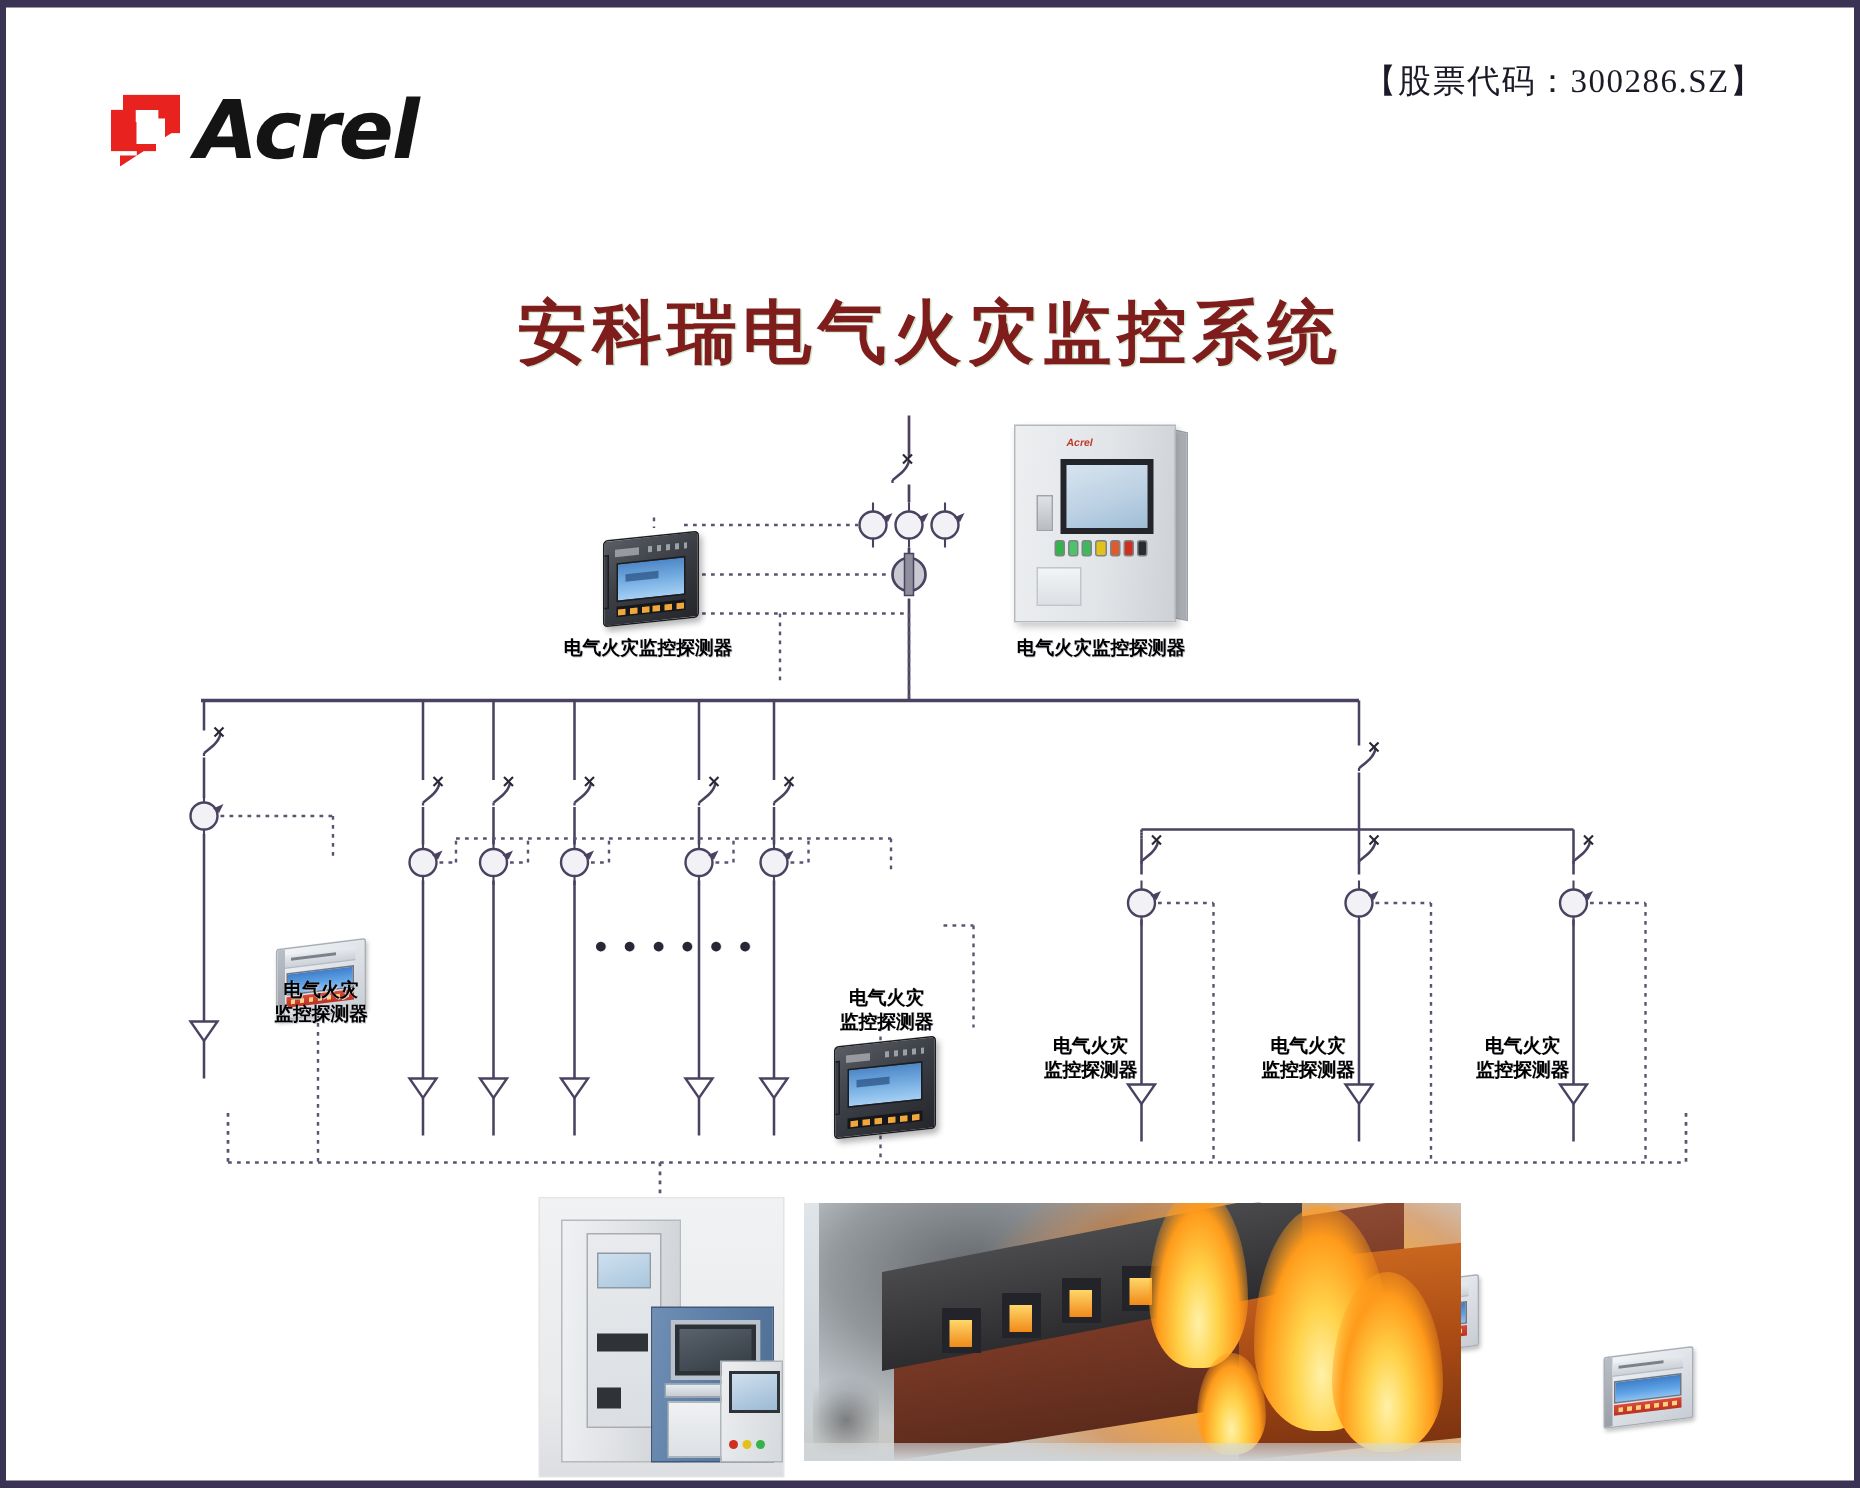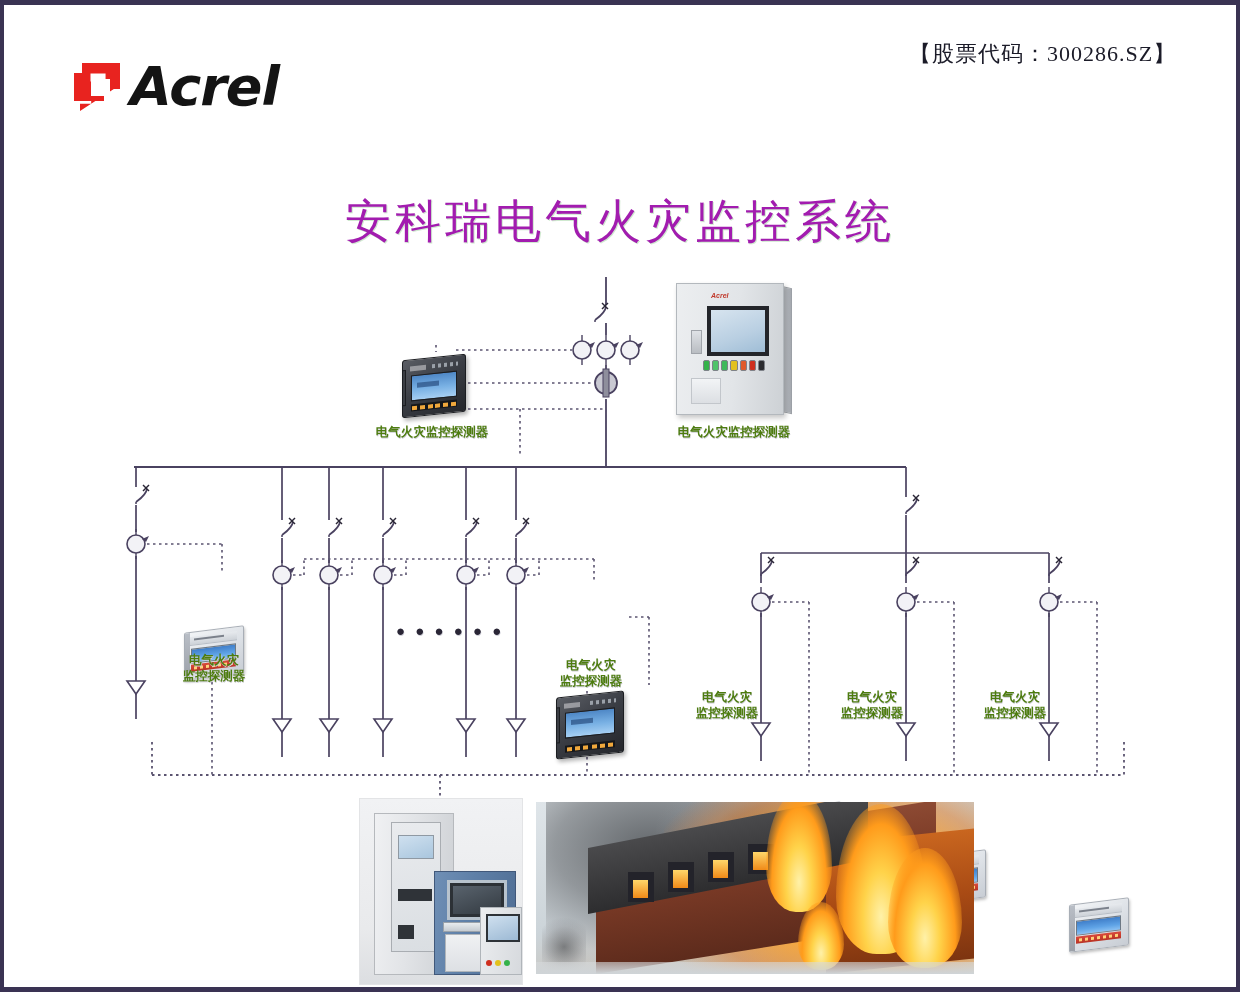--- a/index.html
+++ b/index.html
@@ -76,37 +76,37 @@
     letter-spacing: -1px;
     line-height: 1;
   }
 
   
   #main-title {
     position: absolute;
     left: 0; right: 0; top: 186px;
     text-align: center;
     font-size: 46px;
-    font-weight: normal;
+    font-weight: bold;
     letter-spacing: 4px;
-    color: #a21caf;
+    color: #7f1d1d;
     text-shadow: 1px 1px 0 #cfe9cf;
   }
 
   
   #diagram {
     position: absolute;
     left: 0; top: 0;
     width: 1240px; height: 992px;
   }
   .lbl {
     position: absolute;
     font-size: 12.5px;
     font-weight: bold;
-    color: #4d7c0f;
+    color: #000000;
     text-align: center;
     line-height: 1.25;
     white-space: nowrap;
     text-shadow: 0.5px 0.5px 0 #cfcfd8;
   }
 
   
   .dev { position: absolute; }
 
   

